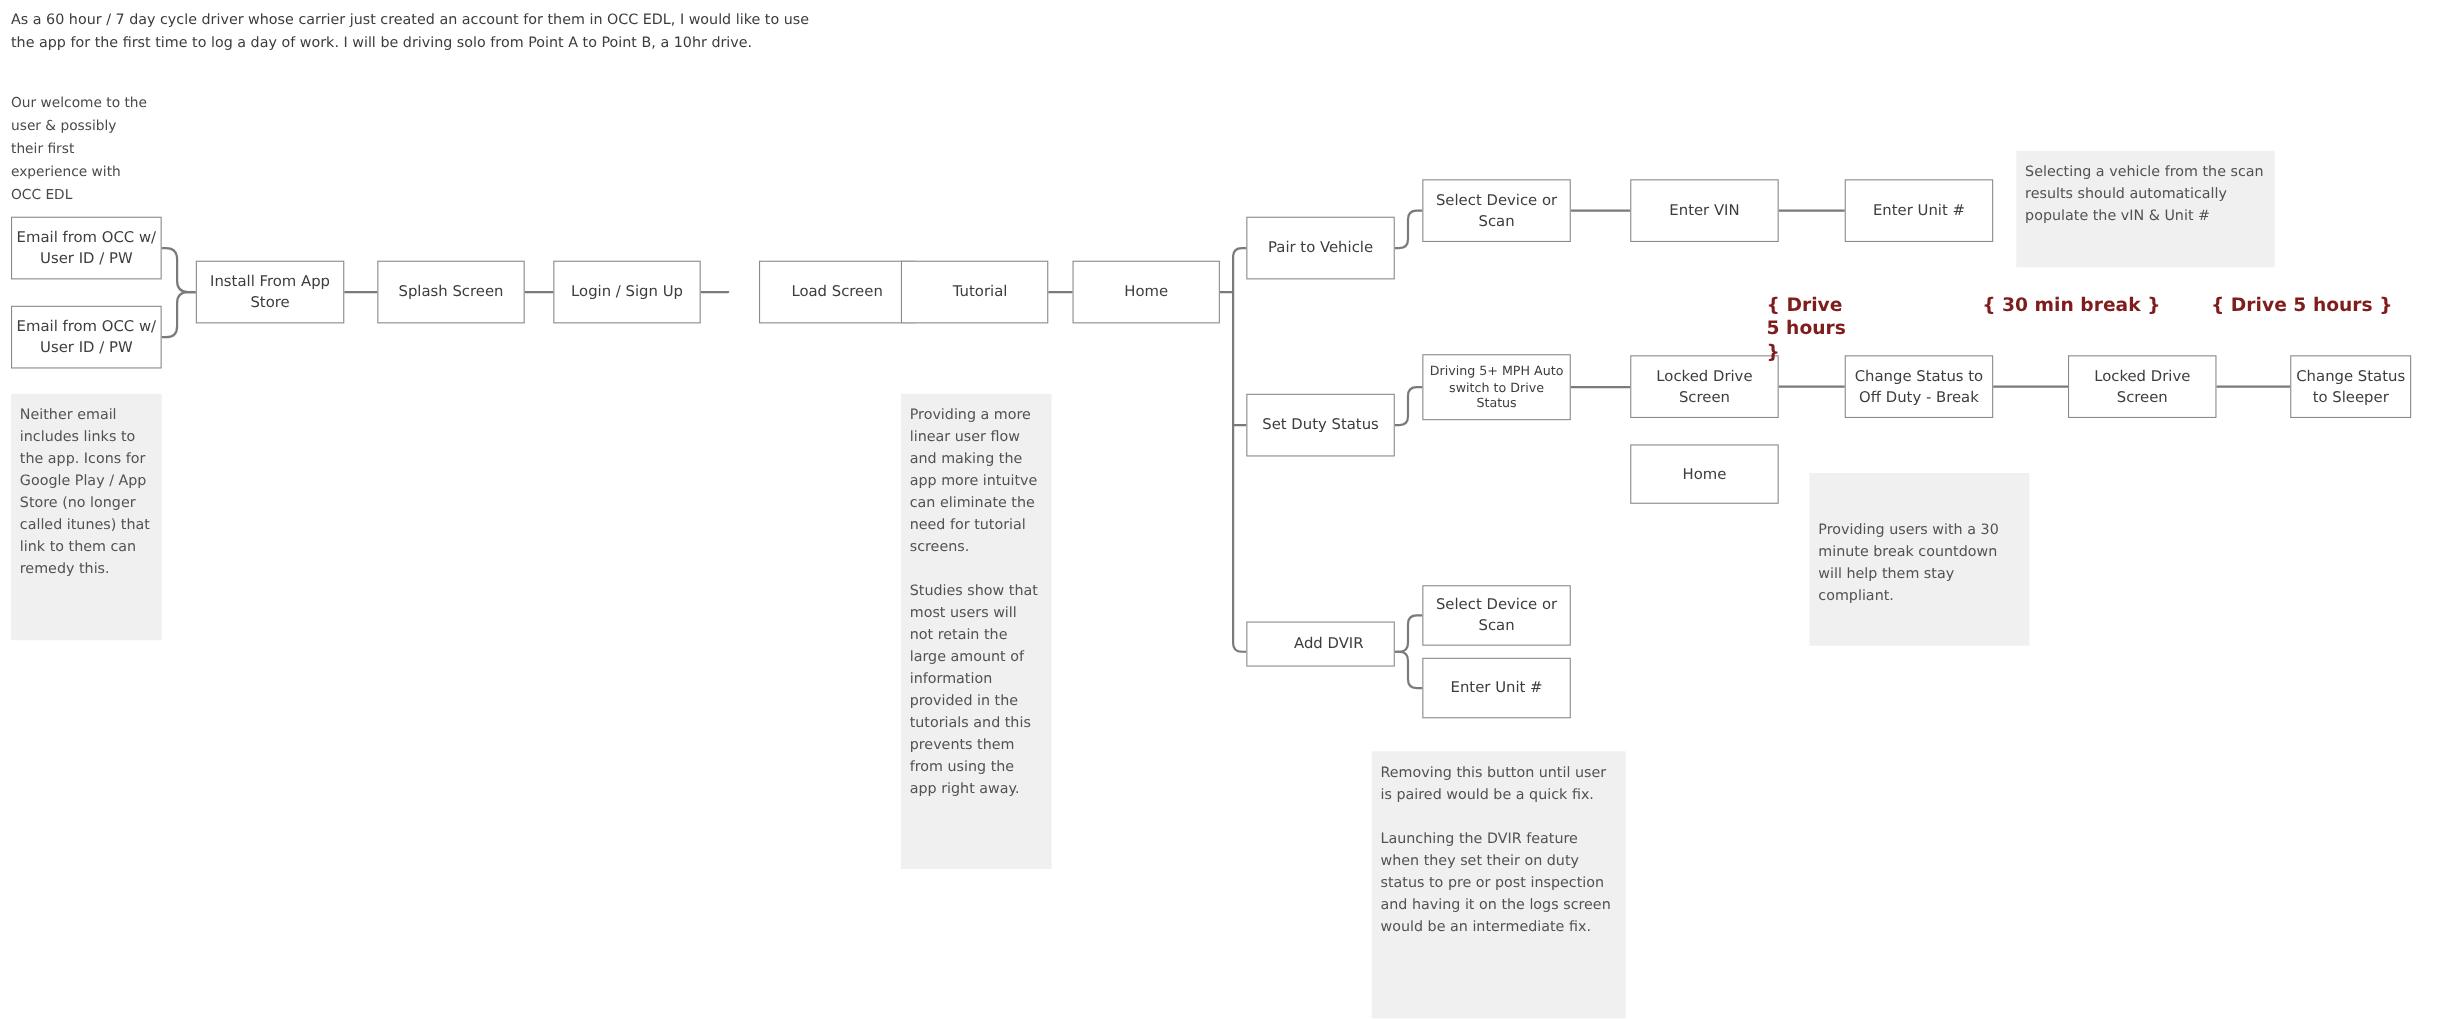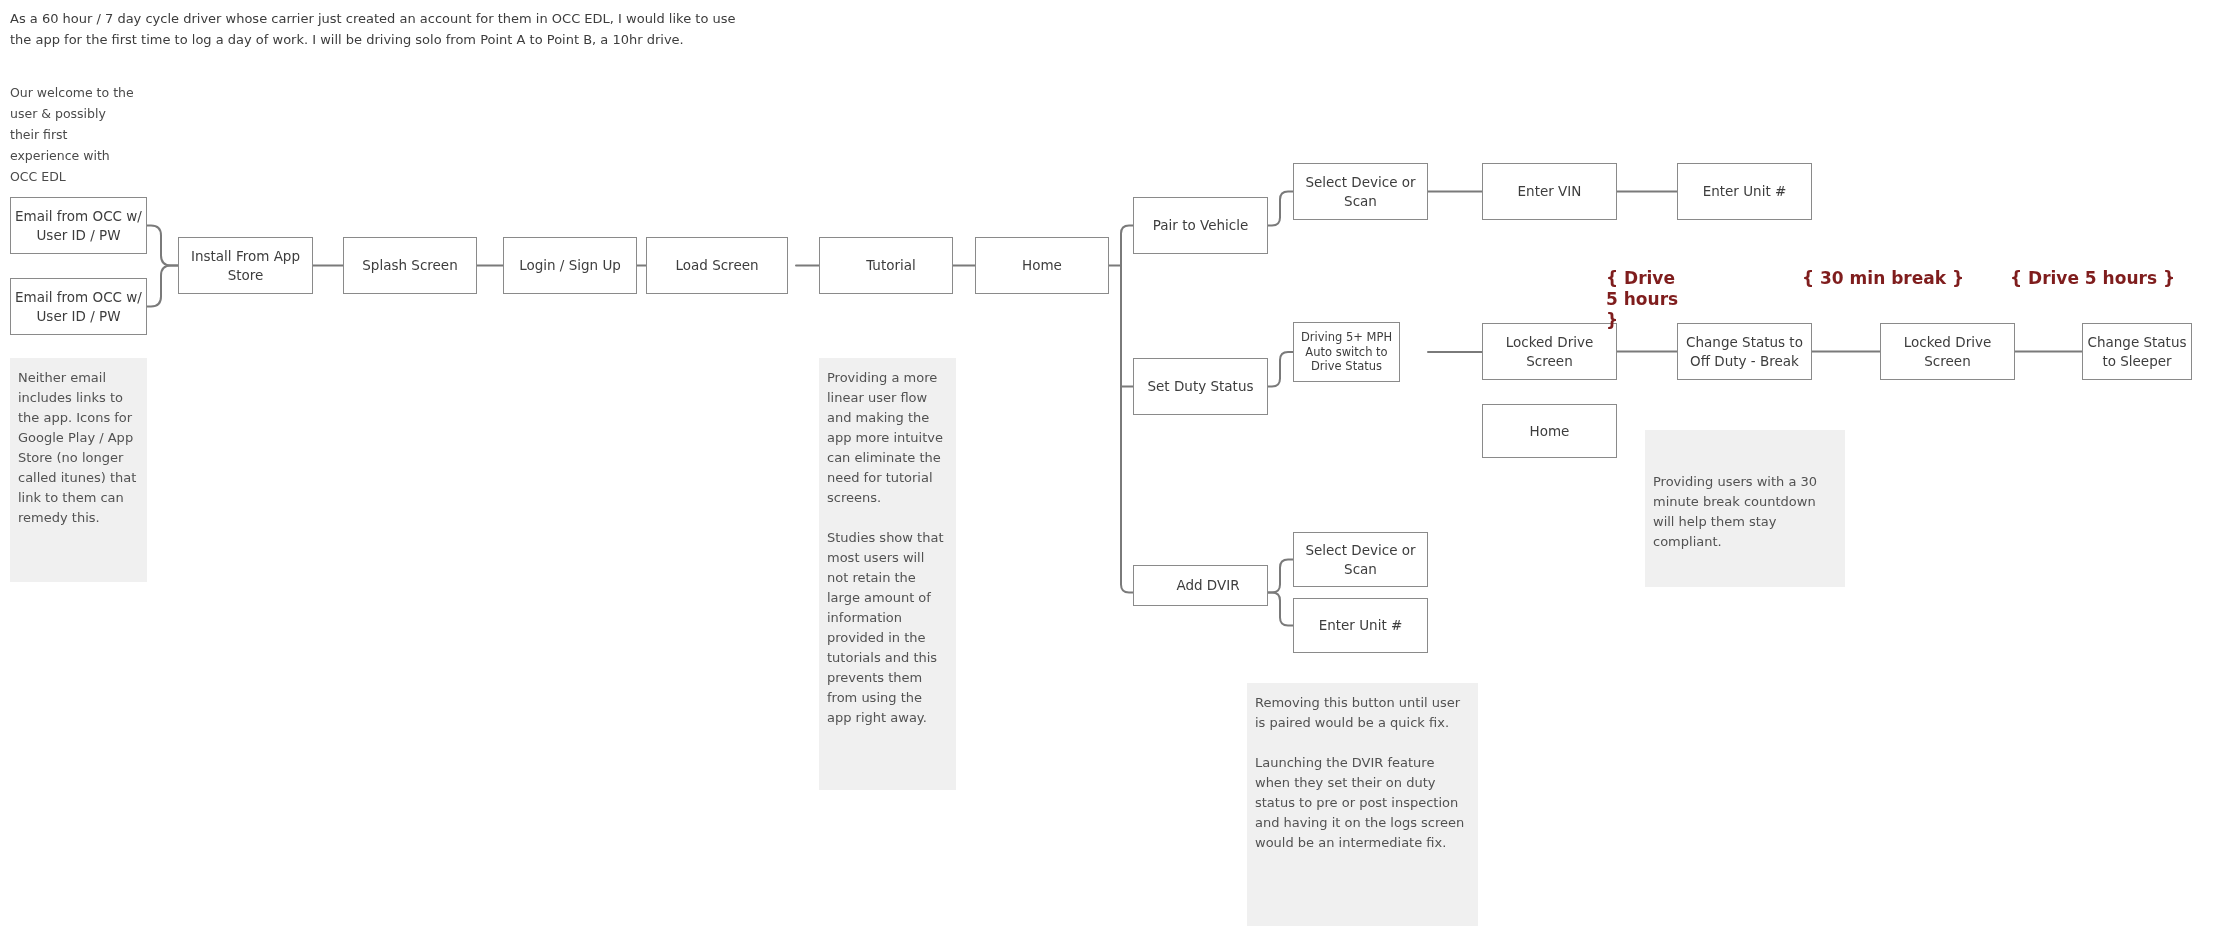--- a/index.html
+++ b/index.html
@@ -87,47 +87,48 @@
   <div class="scenario">As a 60 hour / 7 day cycle driver whose carrier just created an account for them in OCC EDL, I would like to use
 the app for the first time to log a day of work.  I will be driving solo from Point A to Point B, a 10hr drive.</div>
 
   <div class="freenote" style="left:10px;top:82px;width:125px;">Our welcome to the user &amp; possibly their first experience with OCC EDL</div>
 
   <div class="node" style="left:10px;top:197px;width:137px;height:57px;">Email from OCC w/ User ID / PW</div>
   <div class="node" style="left:10px;top:278px;width:137px;height:57px;">Email from OCC w/ User ID / PW</div>
   <div class="node" style="left:178px;top:237px;width:135px;height:57px;">Install From App Store</div>
   <div class="node" style="left:343px;top:237px;width:134px;height:57px;">Splash Screen</div>
   <div class="node" style="left:503px;top:237px;width:134px;height:57px;">Login / Sign Up</div>
-  <div class="node" style="left:646px;top:237px;width:142px;height:57px;">Load Screen</div>
+  <div class="node" style="left:690px;top:237px;width:142px;height:57px;">Load Screen</div>
   <div class="node" style="left:819px;top:237px;width:134px;height:57px;padding-left:14px;">Tutorial</div>
   <div class="node" style="left:975px;top:237px;width:134px;height:57px;">Home</div>
 
   <div class="node" style="left:1133px;top:197px;width:135px;height:57px;">Pair to Vehicle</div>
   <div class="node" style="left:1293px;top:163px;width:135px;height:57px;">Select Device or Scan</div>
   <div class="node" style="left:1482px;top:163px;width:135px;height:57px;">Enter VIN</div>
   <div class="node" style="left:1677px;top:163px;width:135px;height:57px;">Enter Unit #</div>
 
   <div class="node" style="left:1133px;top:358px;width:135px;height:57px;">Set Duty Status</div>
-  <div class="node small" style="left:1293px;top:322px;width:107px;height:60px;">Driving 5+ MPH Auto switch to Drive Status</div>
+  <div class="node small" style="left:1293px;top:322px;width:135px;height:60px;">Driving 5+ MPH Auto switch to Drive Status</div>
   <div class="node" style="left:1482px;top:323px;width:135px;height:57px;">Locked Drive Screen</div>
   <div class="node" style="left:1677px;top:323px;width:135px;height:57px;">Change Status to Off Duty - Break</div>
   <div class="node" style="left:1880px;top:323px;width:135px;height:57px;">Locked Drive Screen</div>
   <div class="node" style="left:2082px;top:323px;width:110px;height:57px;">Change Status to Sleeper</div>
   <div class="node" style="left:1482px;top:404px;width:135px;height:54px;">Home</div>
 
   <div class="node" style="left:1133px;top:565px;width:135px;height:41px;padding-left:19px;">Add DVIR</div>
   <div class="node" style="left:1293px;top:532px;width:135px;height:55px;">Select Device or Scan</div>
   <div class="node" style="left:1293px;top:598px;width:135px;height:55px;">Enter Unit #</div>
 
   <div class="pinklabel" style="left:1606px;top:268px;width:80px;">{ Drive 5 hours }</div>
   <div class="pinklabel" style="left:1802px;top:268px;width:200px;">{ 30 min break }</div>
   <div class="pinklabel" style="left:2010px;top:268px;width:200px;">{ Drive 5 hours }</div>
 
   <div class="note" style="left:10px;top:358px;width:137px;height:224px;">Neither email includes links to the app. Icons for Google Play / App Store (no longer called itunes) that link to them can remedy this.</div>
   <div class="note" style="left:819px;top:358px;width:137px;height:432px;">Providing a more linear user flow and making the app more intuitve can eliminate the need for tutorial screens.
 
 Studies show that most users will not retain the large amount of information provided in the tutorials and this prevents them from using the app right away.</div>
+  <div class="note" style="left:1833px;top:137px;width:235px;height:106px;">Selecting a vehicle from the scan results should automatically populate the vIN &amp; Unit #</div>
   <div class="note" style="left:1645px;top:430px;width:200px;height:157px;padding-top:42px;">Providing users with a 30 minute break countdown will help them stay compliant.</div>
   <div class="note" style="left:1247px;top:683px;width:231px;height:274px;">Removing this button until user is paired would be a quick fix.
 
 Launching the DVIR feature when they set their on duty status to pre or post inspection and having it on the logs screen would be an intermediate fix.</div>
 
 </div>
 
 </body></html>

